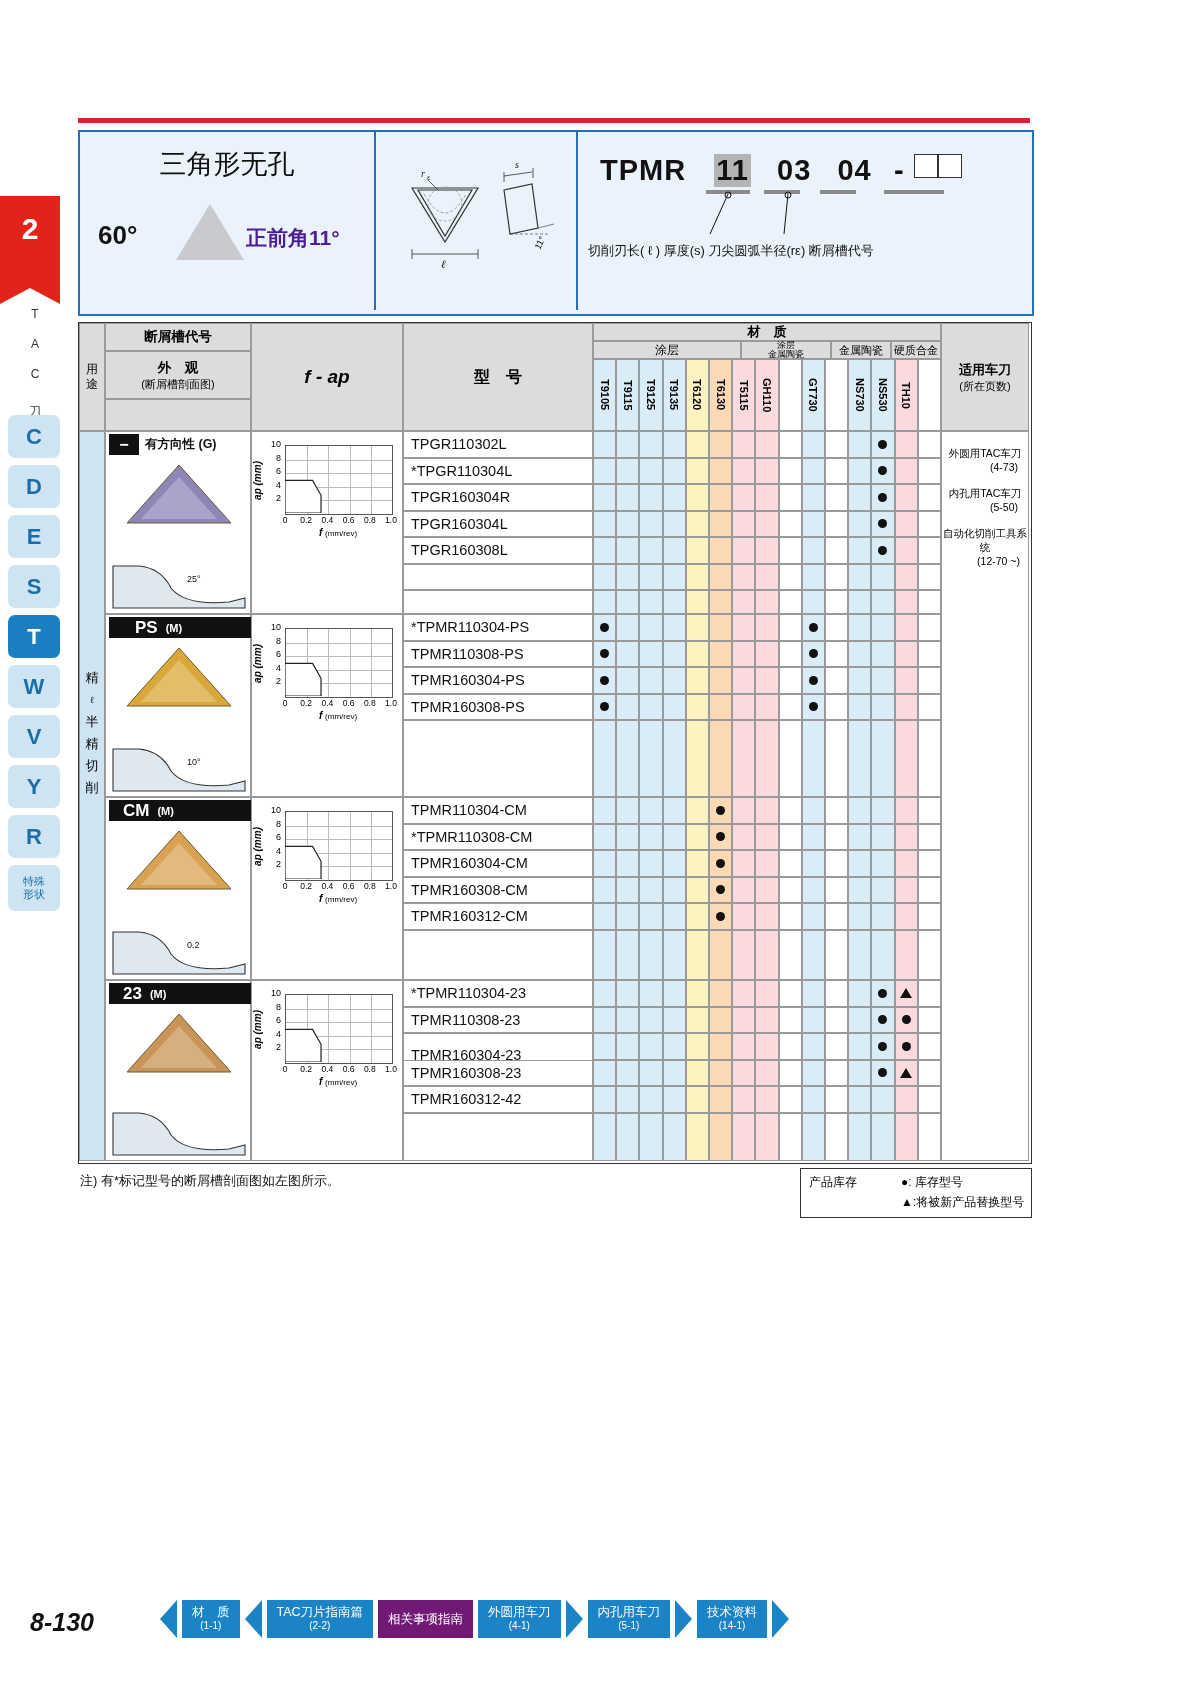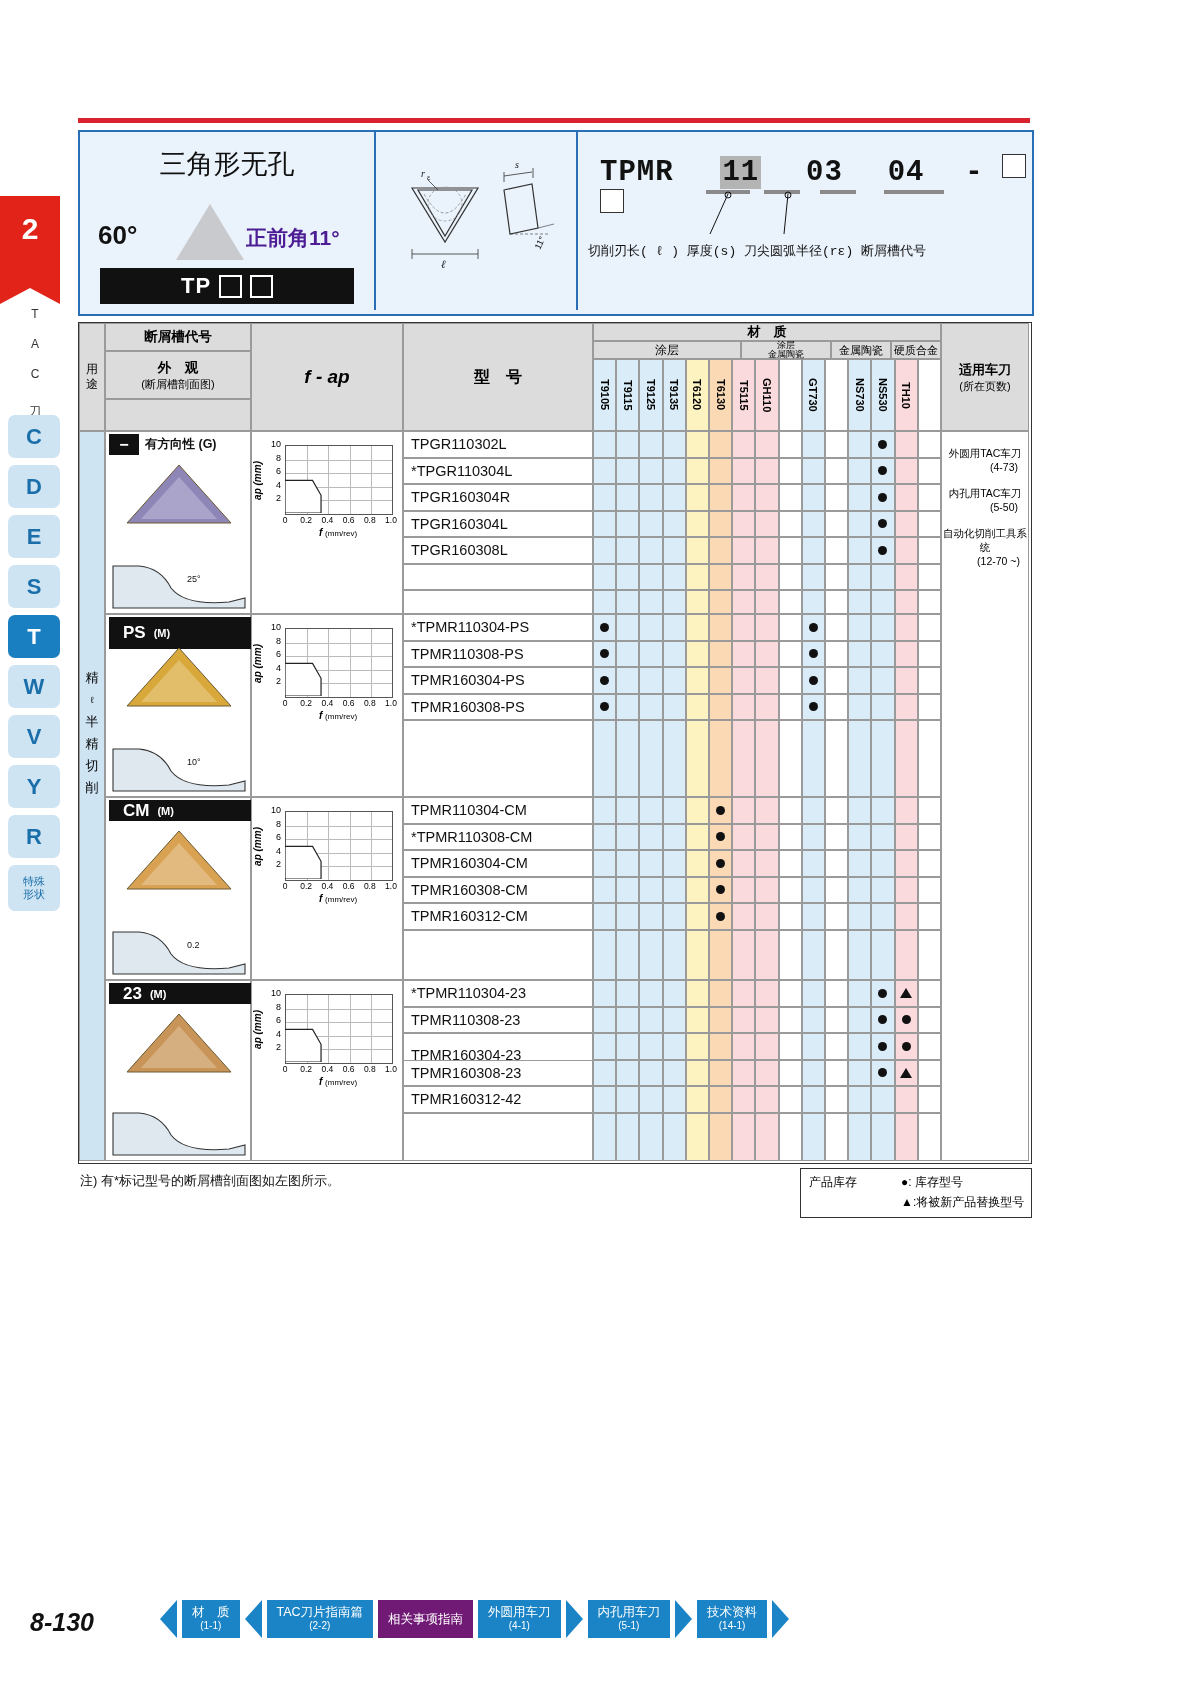--- a/index.html
+++ b/index.html
@@ -26,21 +26,21 @@
   .info-left{position:absolute;left:0;top:0;width:294px;height:178px;border-right:2px solid #2a6fb5;}
   .il-title{position:absolute;left:0;top:14px;width:294px;text-align:center;font-size:27px;color:#111;}
   .il-60{position:absolute;left:18px;top:88px;font-size:26px;font-weight:bold;color:#111;}
   .il-ang{position:absolute;left:166px;top:92px;font-size:21px;font-weight:bold;color:#4c1d95;}
   .il-tri{position:absolute;left:96px;top:72px;width:0;height:0;border-left:34px solid transparent;border-right:34px solid transparent;border-bottom:56px solid #c9cace;}
   .il-blackbar{position:absolute;left:20px;top:136px;width:254px;height:36px;background:#111;color:#fff;display:flex;align-items:center;justify-content:center;}
   .il-blackbar .tp{font-size:22px;font-weight:bold;letter-spacing:1px;}
   .il-sq{display:inline-block;width:19px;height:19px;border:2px solid #fff;margin-left:8px;}
 
   .info-mid{position:absolute;left:296px;top:0;width:200px;height:178px;border-right:2px solid #2a6fb5;}
-  .info-right{position:absolute;left:498px;top:0;width:450px;height:178px;font-family:Liberation Mono, monospace;}
+  .info-right{position:absolute;left:498px;top:0;width:450px;height:178px;}
   .code{position:absolute;left:22px;top:22px;font-size:29px;font-weight:bold;color:#111;letter-spacing:1px;}
   .code .g{display:inline-block;background:#b4b4b4;padding:0 2px;}
   .code .box{display:inline-block;width:22px;height:22px;border:1.5px solid #333;background:#fff;vertical-align:2px;}
   .underline{position:absolute;background:#8a8a8a;height:4px;}
   .legend{position:absolute;left:10px;top:110px;font-size:13px;color:#111;letter-spacing:0px;}
 
   
   .table{position:absolute;left:78px;top:322px;width:952px;height:840px;border:1.5px solid #333;}
   .cellborder{position:absolute;border:1px solid #9a9a9a;box-sizing:border-box;}
   .hdr{background:#dcdcdc;}
@@ -98,25 +98,20 @@
 
   <div class="title-rule"></div>
 
   <div class="infobox">
 
     <div class="info-left">
       <div class="il-title">三角形无孔</div>
       <div class="il-60">60°</div>
       <div class="il-tri"></div>
       <div class="il-ang">正前角11°</div>
-      <div class="il-blackbar">
-        <span class="tp">TP</span>
-        <span class="il-sq"></span>
-        <span class="il-sq"></span>
-      </div>
     </div>
 
     <div class="info-mid">
       <svg width="198" height="176">
 
         <polygon points="42,58 96,58 69,104" fill="none" stroke="#333" stroke-width="1.2"></polygon>
         <polygon points="36,56 102,56 69,110" fill="none" stroke="#333" stroke-width="1.2"></polygon>
         <path d="M48,62 Q69,100 90,62" fill="none" stroke="#999" stroke-width="1" stroke-dasharray="3,2"></path>
         <circle cx="69" cy="72" r="17" fill="none" stroke="#999" stroke-width="0.8" stroke-dasharray="3,2"></circle>
         <line x1="52" y1="48" x2="62" y2="58" stroke="#333" stroke-width="0.8"></line>
@@ -418,21 +413,21 @@
         <div class="cellborder" style="left: 676.4px; top: 267px; width: 23.2px; height: 24px; background: rgb(250, 218, 221);"></div>
         <div class="cellborder" style="left: 699.6px; top: 267px; width: 23.2px; height: 24px; background: rgb(255, 255, 255);"></div>
         <div class="cellborder" style="left: 722.8px; top: 267px; width: 23.2px; height: 24px; background: rgb(217, 236, 247);"></div>
         <div class="cellborder" style="left: 746px; top: 267px; width: 23.2px; height: 24px; background: rgb(255, 255, 255);"></div>
         <div class="cellborder" style="left: 769.2px; top: 267px; width: 23.2px; height: 24px; background: rgb(217, 236, 247);"></div>
         <div class="cellborder" style="left: 792.4px; top: 267px; width: 23.2px; height: 24px; background: rgb(217, 236, 247);"></div>
         <div class="cellborder" style="left: 815.6px; top: 267px; width: 23.2px; height: 24px; background: rgb(250, 218, 221);"></div>
         <div class="cellborder" style="left: 838.8px; top: 267px; width: 23.2px; height: 24px; background: rgb(255, 255, 255);"></div>
         <div class="cellborder" style="left: 324px; top: 267px; width: 190px; height: 24px; background: rgb(255, 255, 255);"></div>
         <div class="cellborder" style="left: 26px; top: 291px; width: 146px; height: 183px; background: rgb(255, 255, 255);"></div>
-        <div class="grooveTag" style="left: 30px; top: 294px; width: 138px; height: 32px; font-size: 15px; justify-content: flex-start; padding-left: 14px;">
+        <div class="grooveTag" style="left: 30px; top: 294px; width: 138px; height: 21px; font-size: 15px; justify-content: flex-start; padding-left: 26px;">
           <span style="font-size: 17px;">PS</span>
           <span style="font-size: 11px; margin-left: 8px;"> (M)</span>
         </div>
         <svg width="120" height="72" style="position: absolute; left: 40px; top: 321px;">
           <polygon points="60,4 112,62 8,62" fill="#d8a83a" stroke="#6a5a33" stroke-width="1"></polygon>
           <polygon points="60,16 98,58 22,58" fill="rgba(255,255,255,0.25)"></polygon>
         </svg>
         <svg width="140" height="58" style="position: absolute; left: 30px; top: 412px;">
           <path d="M4,14 L30,14 Q52,16 62,36 Q76,54 120,50 L136,46 L136,56 L4,56 Z" fill="#dfe8ef" stroke="#333" stroke-width="1.1"></path>
           <text x="78" y="30" font-size="9" fill="#111">10°</text>

